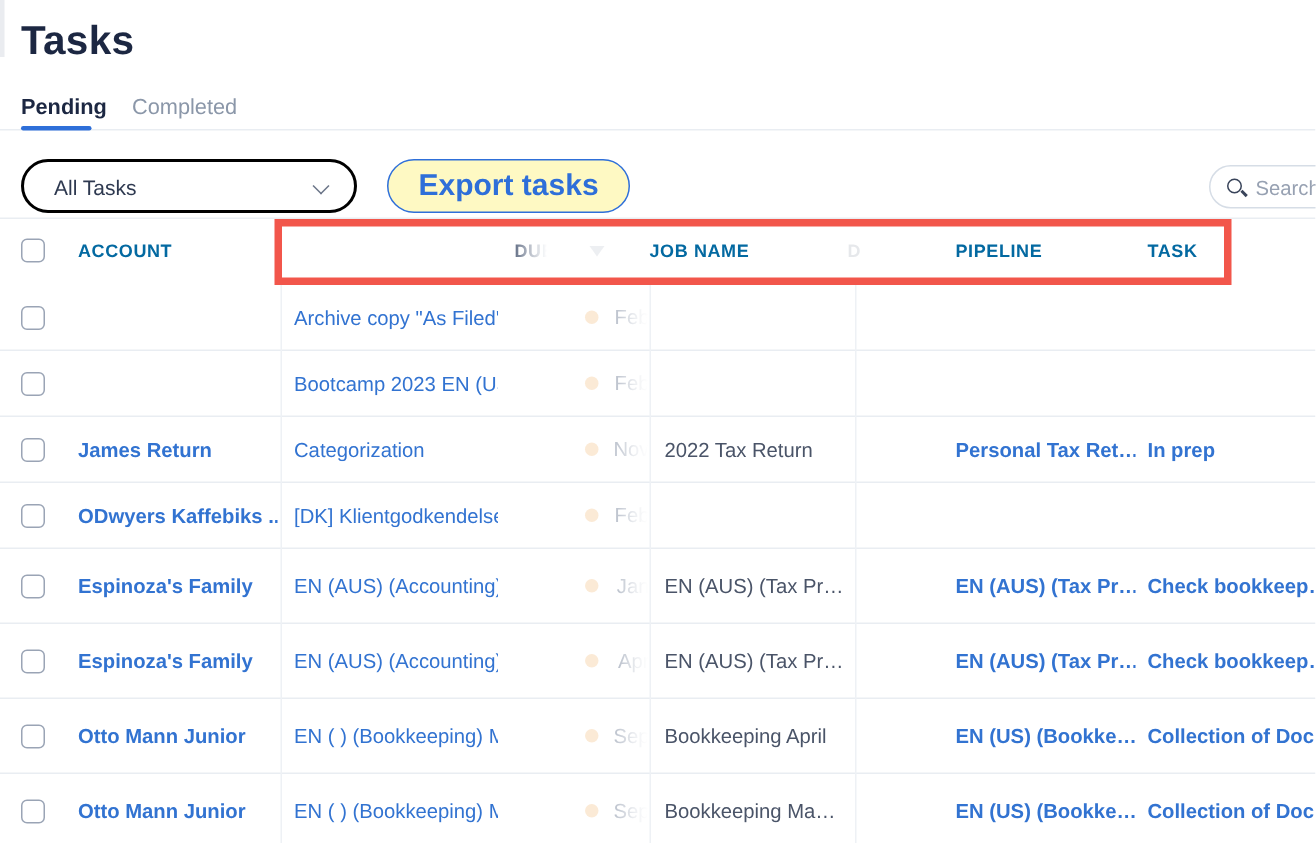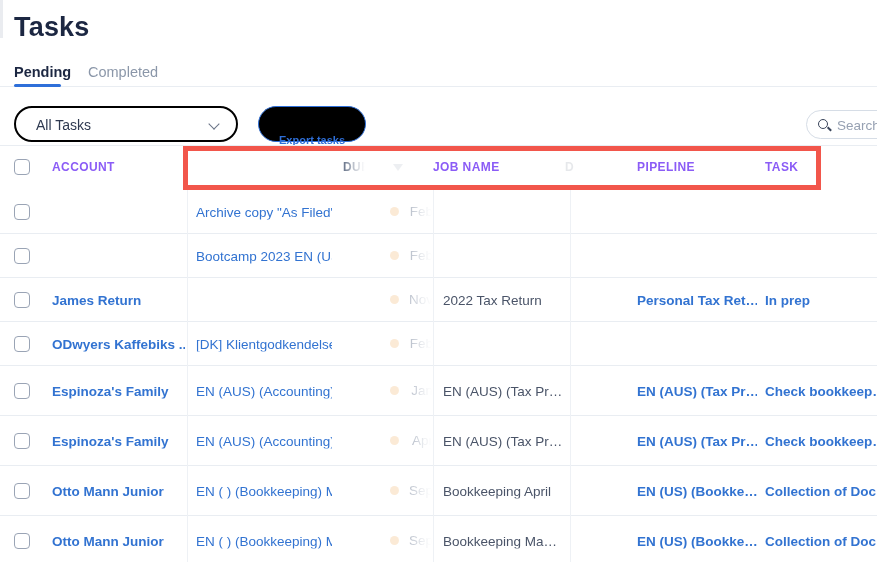--- a/index.html
+++ b/index.html
@@ -16,31 +16,31 @@
   .tab{position:absolute;top:64px;font-size:14.5px;cursor:pointer;}
   .tab-pending{left:14px;font-weight:700;color:#1c2742;}
   .tab-completed{left:88px;font-weight:400;color:#8b97a9;}
   .tab-underline{position:absolute;left:14px;top:84px;width:47px;height:3px;background:#2e6fd9;border-radius:2px;z-index:2;}
   .tabs-divider{position:absolute;left:0;right:0;top:86px;height:1px;background:#e9edf2;}
 
   
   .filter-dropdown{position:absolute;left:14px;top:106px;width:224px;height:36px;border:2px solid #000000;border-radius:18px;box-sizing:border-box;background:#fff;}
   .filter-dropdown .value{position:absolute;left:20px;top:0;line-height:34px;font-size:14px;color:#2e3950;}
   .chevron-down{position:absolute;right:18px;top:12px;width:7px;height:7px;border-right:1.7px solid #6a7487;border-bottom:1.7px solid #6a7487;transform:rotate(45deg);}
-  .export-btn{position:absolute;left:258px;top:106px;height:36px;padding:16px 20px;border:1px solid #2e6fd9;border-radius:18px;box-sizing:border-box;background:#000000;color:#2e6fd9;font-size:11px;font-weight:700;line-height:34px;cursor:pointer;}
+  .export-btn{position:absolute;left:258px;top:106px;height:36px;padding:0 20px;border:1px solid #2e6fd9;border-radius:18px;box-sizing:border-box;background:#fef9c3;color:#2e6fd9;font-size:20px;font-weight:700;line-height:34px;cursor:pointer;}
   .search-pill{position:absolute;left:806px;top:110px;width:110px;height:29px;border:1px solid #d6dde6;border-radius:15px;box-sizing:border-box;background:#fff;}
   .search-pill input{position:absolute;left:28px;top:2px;width:70px;height:23px;border:none;outline:none;font-size:13.5px;color:#2e3950;font-family:"Liberation Sans",sans-serif;}
   .search-pill input::placeholder{color:#97a1b2;}
   .search-icon{position:absolute;left:11px;top:8px;width:8px;height:8px;border:1.7px solid #39445a;border-radius:50%;}
   .search-icon::after{content:"";position:absolute;width:5px;height:1.7px;background:#39445a;transform:rotate(45deg);right:-4.5px;bottom:-1.5px;}
 
   
   .table-top-divider{position:absolute;left:0;right:0;top:145px;height:1px;background:#e9edf2;}
   .thead{position:absolute;left:0;right:0;top:145px;height:45px;}
-  .th{position:absolute;top:0;height:45px;line-height:45px;font-size:12px;font-weight:700;color:#8b5cf6;letter-spacing:.4px;white-space:nowrap;}
+  .th{position:absolute;top:0;height:45px;line-height:45px;font-size:12px;font-weight:700;color:#0369a1;letter-spacing:.4px;white-space:nowrap;}
   .th-account{left:52px;}
   .th-task{left:196px;}
   .th-due{left:343px;color:#5b6880;-webkit-mask-image:linear-gradient(90deg,rgba(0,0,0,.95),rgba(0,0,0,.45) 35%,transparent 80%);mask-image:linear-gradient(90deg,rgba(0,0,0,.95),rgba(0,0,0,.45) 35%,transparent 80%);}
   .th-job{left:433px;}
   .th-faded{left:565px;opacity:.16;color:#6b7689;}
   .th-pipeline{left:637px;}
   .th-stage{left:765px;}
   .sort-caret{display:inline-block;width:6px;height:6px;border-left:1.8px solid #3d4a63;border-top:1.8px solid #3d4a63;transform:rotate(45deg);margin-left:10px;vertical-align:2px;}
   .filter-funnel{position:absolute;left:393px;top:19px;width:0;height:0;border-left:5px solid transparent;border-right:5px solid transparent;border-top:7px solid #77839a;opacity:.13;}
 
@@ -119,20 +119,21 @@
       <div class="checkbox"></div>
       <div class="cell cell-task">Bootcamp 2023 EN (US)</div>
       <div class="cell cell-due"><span class="due-text">Feb</span><span class="due-dot"></span></div>
       <div class="cell cell-job"></div>
       <div class="cell cell-pipeline"></div>
       <div class="cell cell-stage"></div>
     </div>
     <div class="row">
       <div class="checkbox"></div>
       <div class="cell cell-account">James Return</div>
+      <div class="cell cell-task">Categorization</div>
       <div class="cell cell-due"><span class="due-text">Nov</span><span class="due-dot"></span></div>
       <div class="cell cell-job">2022 Tax Return</div>
       <div class="cell cell-pipeline">Personal Tax Ret…</div>
       <div class="cell cell-stage">In prep</div>
     </div>
     <div class="row">
       <div class="checkbox"></div>
       <div class="cell cell-account">ODwyers Kaffebiks ...</div>
       <div class="cell cell-task">[DK] Klientgodkendelse</div>
       <div class="cell cell-due"><span class="due-text">Feb</span><span class="due-dot"></span></div>

